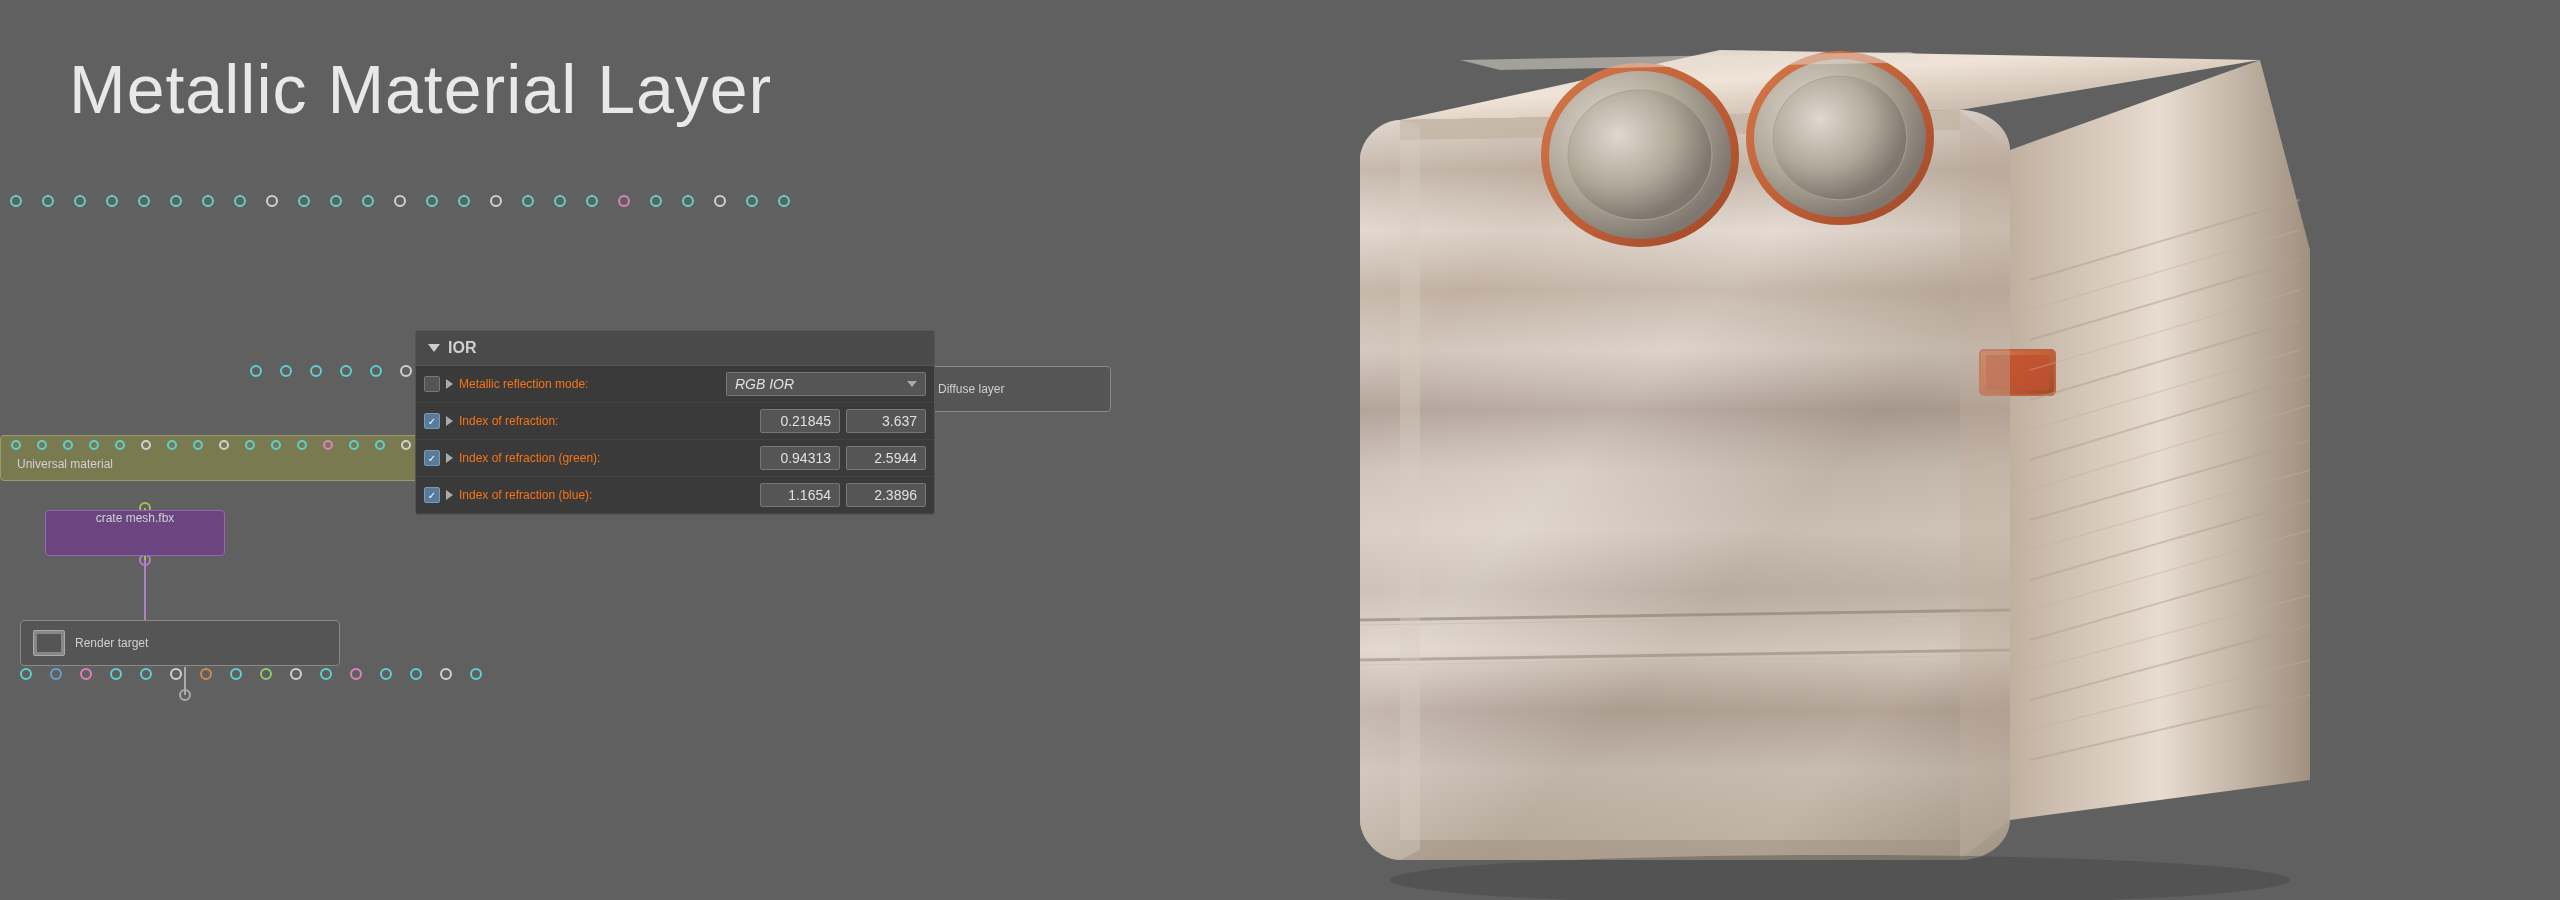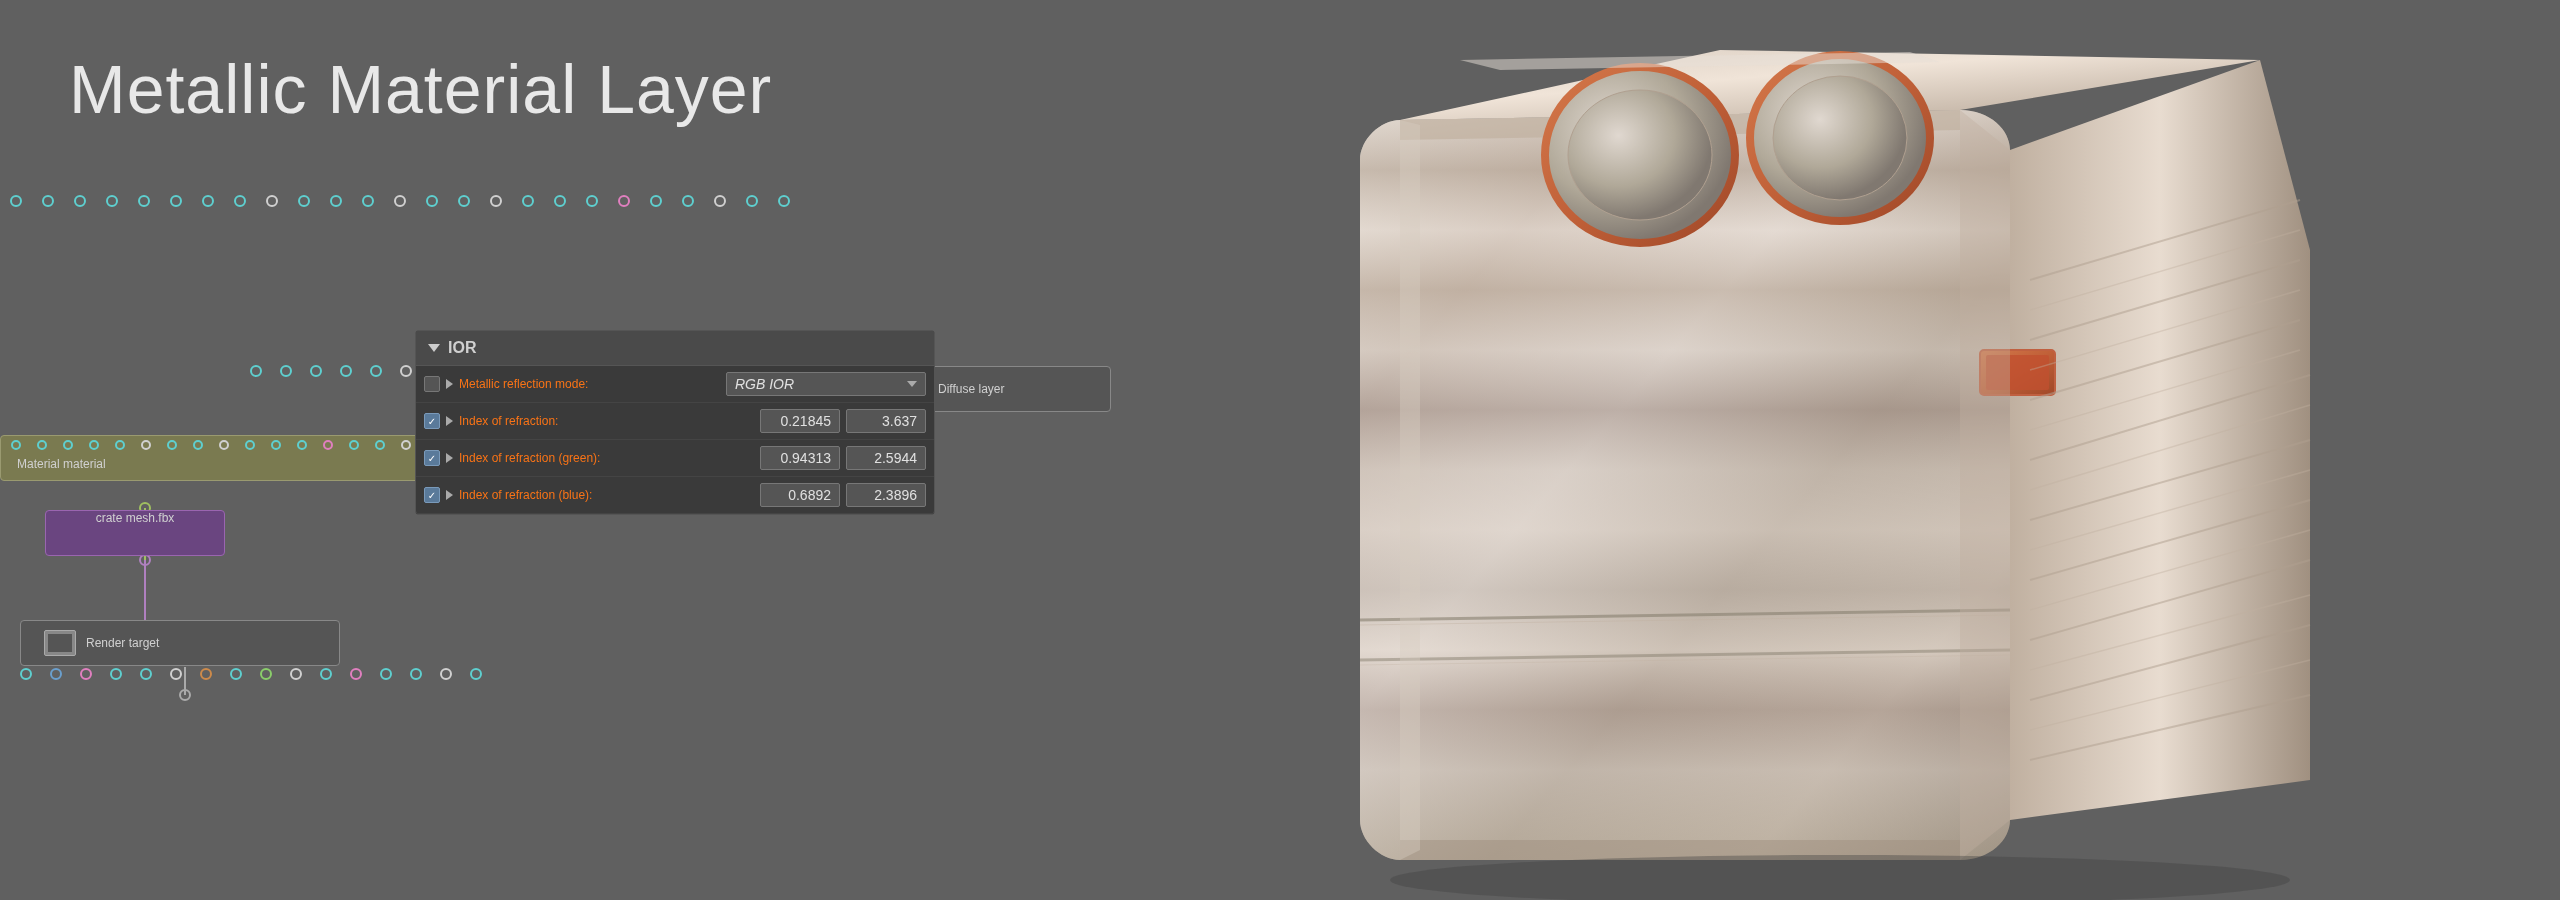--- a/index.html
+++ b/index.html
@@ -129,21 +129,21 @@
       position: absolute;
       top: 440px;
       left: 20px;
       width: 320px;
       height: 46px;
       background: #555555;
       border: 1px solid #888;
       border-radius: 4px;
       display: flex;
       align-items: center;
-      padding-left: 23px;
+      padding-left: 12px;
       gap: 10px;
     }
 
     .render-icon {
       width: 32px;
       height: 26px;
       background: #888;
       border: 1px solid #aaa;
       border-radius: 2px;
       flex-shrink: 0;
@@ -415,21 +415,21 @@
       <div class="dot teal" style="width:10px;height:10px;"></div>
       <div class="dot white" style="width:10px;height:10px;"></div>
       <div class="dot teal" style="width:10px;height:10px;"></div>
       <div class="dot teal" style="width:10px;height:10px;"></div>
       <div class="dot teal" style="width:10px;height:10px;"></div>
       <div class="dot white" style="width:10px;height:10px;"></div>
       <div class="dot teal" style="width:10px;height:10px;"></div>
       <div class="dot pink" style="width:10px;height:10px;"></div>
       <div class="dot teal" style="width:10px;height:10px;"></div>
     </div>
-    <span style="margin-top:12px;" class="node-label">Material material</span>
+    <span style="margin-top:12px;" class="node-label">Universal material</span>
   </div>
 
   <div id="crate-node">
     <span class="node-label">crate mesh.fbx</span>
   </div>
 
   <div id="render-node">
     <div class="render-icon"></div>
     <span class="node-label">Render target</span>
   </div>
@@ -484,21 +484,21 @@
     <div class="expand-arrow"></div>
     <span class="ior-row-label">Index of refraction (green):</span>
     <div class="ior-value-box">0.94313</div>
     <div class="ior-value-box">2.5944</div>
   </div>
 
   <div class="ior-row">
     <div class="ior-checkbox"></div>
     <div class="expand-arrow"></div>
     <span class="ior-row-label">Index of refraction (blue):</span>
-    <div class="ior-value-box">0.6892</div>
+    <div class="ior-value-box">1.1654</div>
     <div class="ior-value-box">2.3896</div>
   </div>
 </div>
 
 <div id="render-preview">
   <svg id="render-svg" xmlns="http://www.w3.org/2000/svg" viewBox="0 0 1400 900">
     <defs>
 
       <linearGradient id="metalGrad1" x1="0%" y1="0%" x2="100%" y2="100%">
         <stop offset="0%" style="stop-color:#f0e8e0;stop-opacity:1"></stop>

